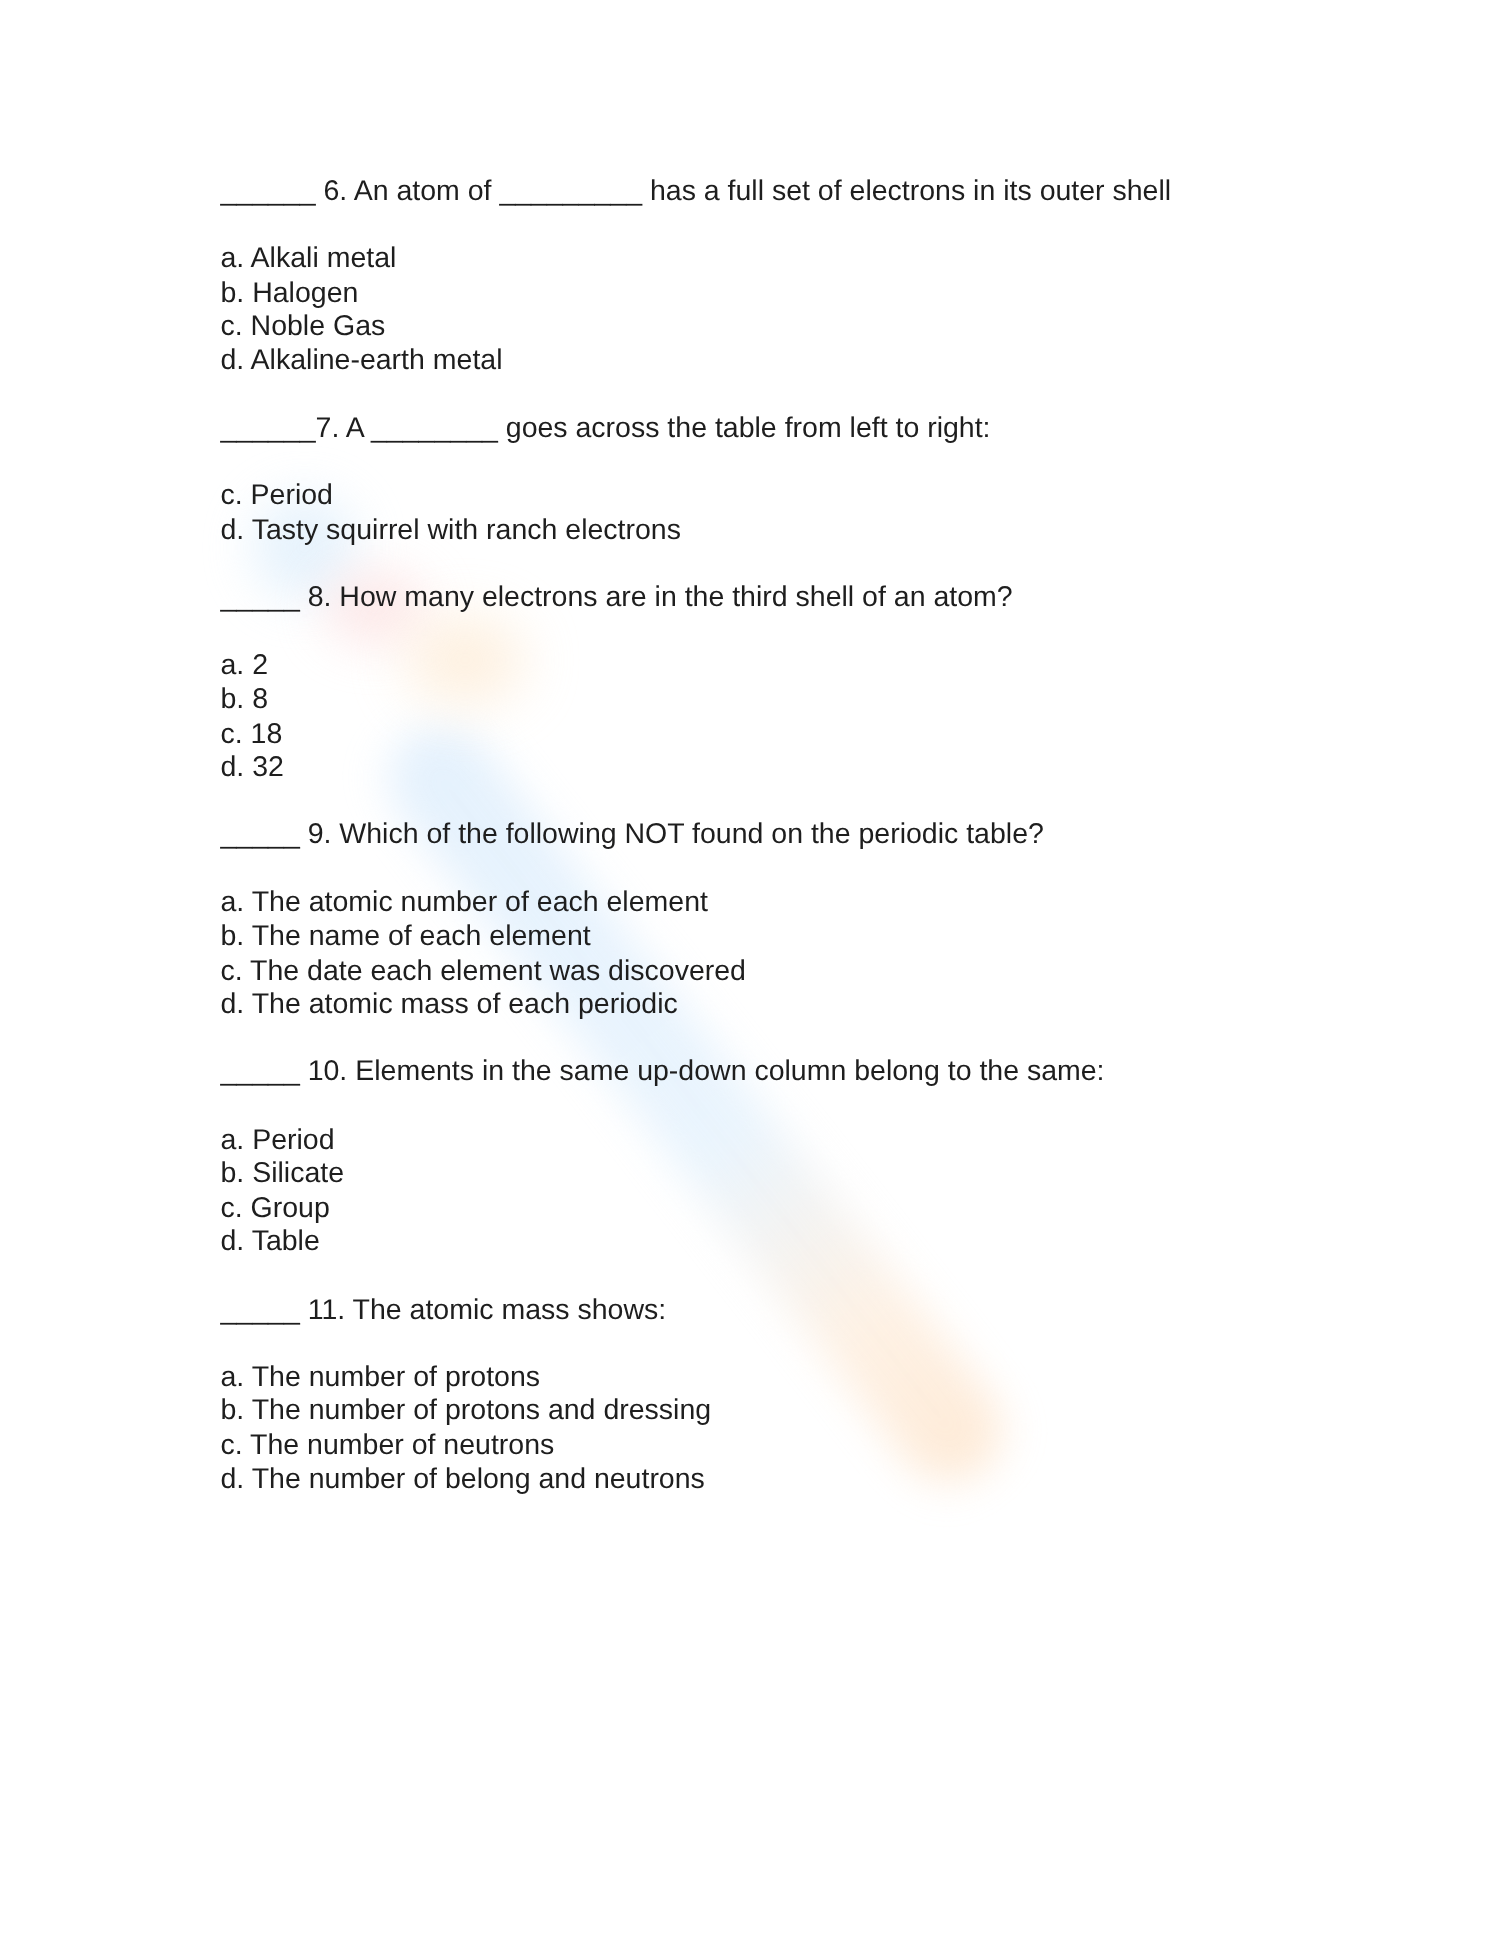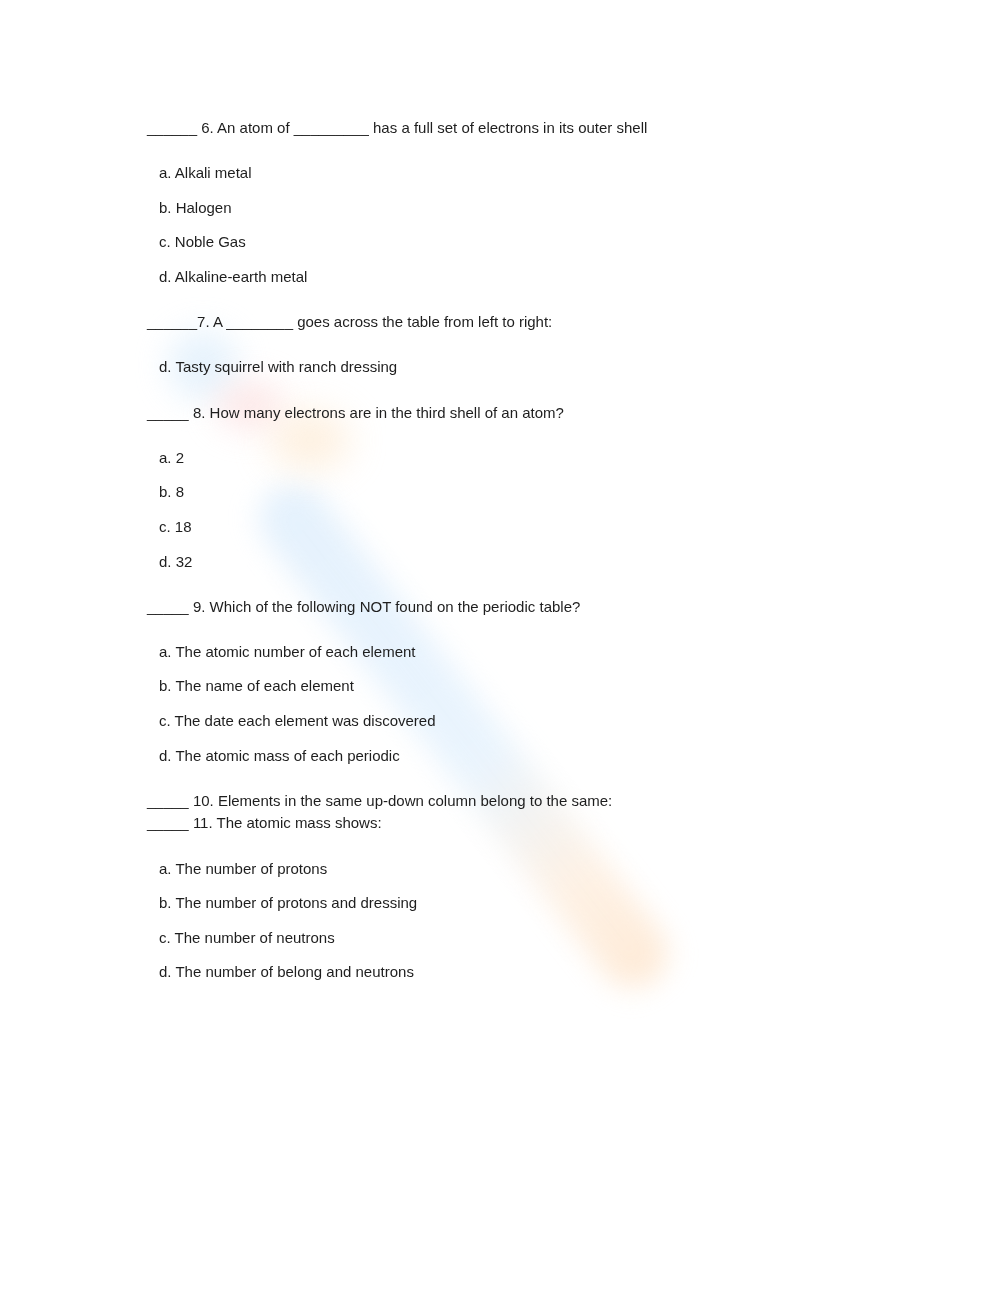--- a/index.html
+++ b/index.html
@@ -9,24 +9,24 @@
   }
   .watermark {
     position: absolute; left: 300px; top: 470px; width: 620px; height: 70px;
     transform: rotate(52deg); transform-origin: 0 0;
     border-radius: 40px; filter: blur(14px); opacity: 0.55;
     background: linear-gradient(90deg, #cfe6fb 0%, #d9ecfc 55%, #fde6cf 80%, #fdd9b5 100%);
   }
   .wm-blob1 { position:absolute; left:168px; top:330px; width:70px; height:70px; border-radius:50%; background:#d7ebfb; filter:blur(16px); opacity:.6; }
   .wm-blob2 { position:absolute; left:215px; top:380px; width:70px; height:50px; border-radius:50%; background:#fbd8d8; filter:blur(16px); opacity:.55; }
   .wm-blob3 { position:absolute; left:270px; top:410px; width:80px; height:60px; border-radius:50%; background:#fde7cc; filter:blur(18px); opacity:.6; }
-  .content { position: absolute; left: 147px; top: 117px; width: 720px; font-size: 15px; line-height: 22.6px; }
+  .content { position: absolute; left: 147px; top: 117px; width: 720px; font-size: 19px; line-height: 22.6px; }
   .question { margin: 0; }
   .options { margin: 22.6px 0 22.6px 0; padding: 0; list-style: none; }
-  .options li { margin: 12px; }
+  .options li { margin: 0; }
 </style>
 </head>
 <body>
 
 <div class="watermark"></div>
 <div class="wm-blob1"></div>
 <div class="wm-blob2"></div>
 <div class="wm-blob3"></div>
 
 <div class="content">
@@ -37,21 +37,22 @@
       <li>a. Alkali metal</li>
       <li>b. Halogen</li>
       <li>c. Noble Gas</li>
       <li>d. Alkaline-earth metal</li>
     </ul>
   </div>
 
   <div>
     <p class="question">______7. A ________ goes across the table from left to right:</p>
     <ul class="options">
-      <li>d. Tasty squirrel with ranch dressing</li>
+      <li>c. Period</li>
+      <li>d. Tasty squirrel with ranch electrons</li>
     </ul>
   </div>
 
   <div>
     <p class="question">_____ 8. How many electrons are in the third shell of an atom?</p>
     <ul class="options">
       <li>a. 2</li>
       <li>b. 8</li>
       <li>c. 18</li>
       <li>d. 32</li>
@@ -63,20 +64,26 @@
     <ul class="options">
       <li>a. The atomic number of each element</li>
       <li>b. The name of each element</li>
       <li>c. The date each element was discovered</li>
       <li>d. The atomic mass of each periodic</li>
     </ul>
   </div>
 
   <div>
     <p class="question">_____ 10. Elements in the same up-down column belong to the same:</p>
+    <ul class="options">
+      <li>a. Period</li>
+      <li>b. Silicate</li>
+      <li>c. Group</li>
+      <li>d. Table</li>
+    </ul>
   </div>
 
   <div>
     <p class="question">_____ 11. The atomic mass shows:</p>
     <ul class="options">
       <li>a. The number of protons</li>
       <li>b. The number of protons and dressing</li>
       <li>c. The number of neutrons</li>
       <li>d. The number of belong and neutrons</li>
     </ul>

